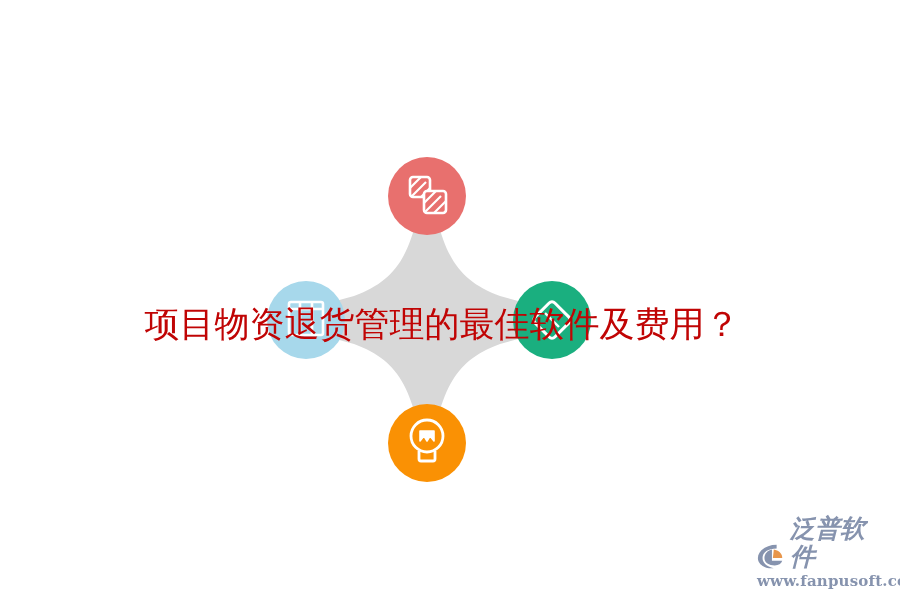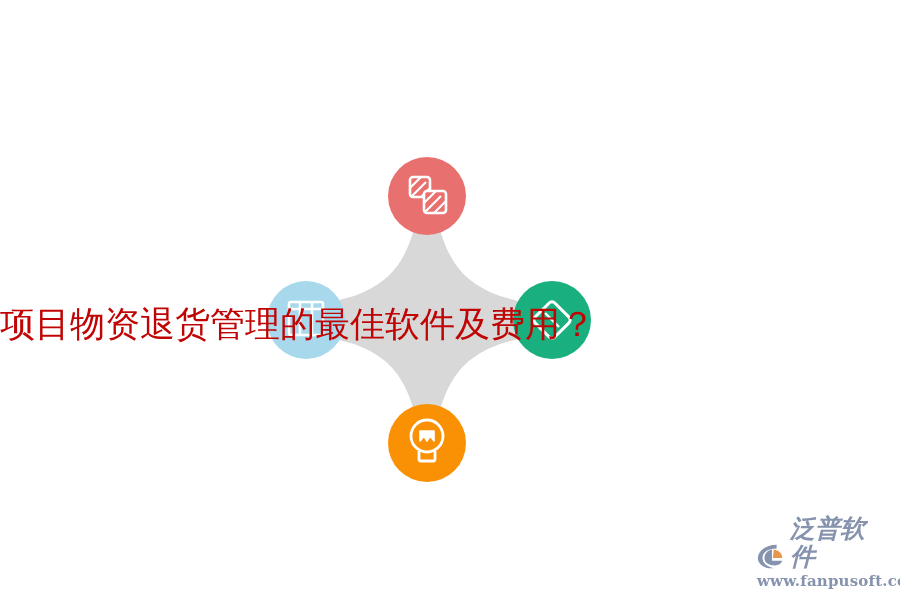--- a/index.html
+++ b/index.html
@@ -32,20 +32,21 @@
 
   
   #title-overlay {
     position: absolute;
     left: 0;
     top: 296px;
     width: 884px;
     height: 56px;
     display: flex;
     align-items: center;
+    justify-content: center;
     z-index: 5;
     pointer-events: none;
   }
   #page-title {
     font-family: "DejaVu Serif", "Liberation Serif", serif;
     font-size: 35px;
     line-height: 46px;
     color: #C00404;
     white-space: nowrap;
     letter-spacing: 0px;

